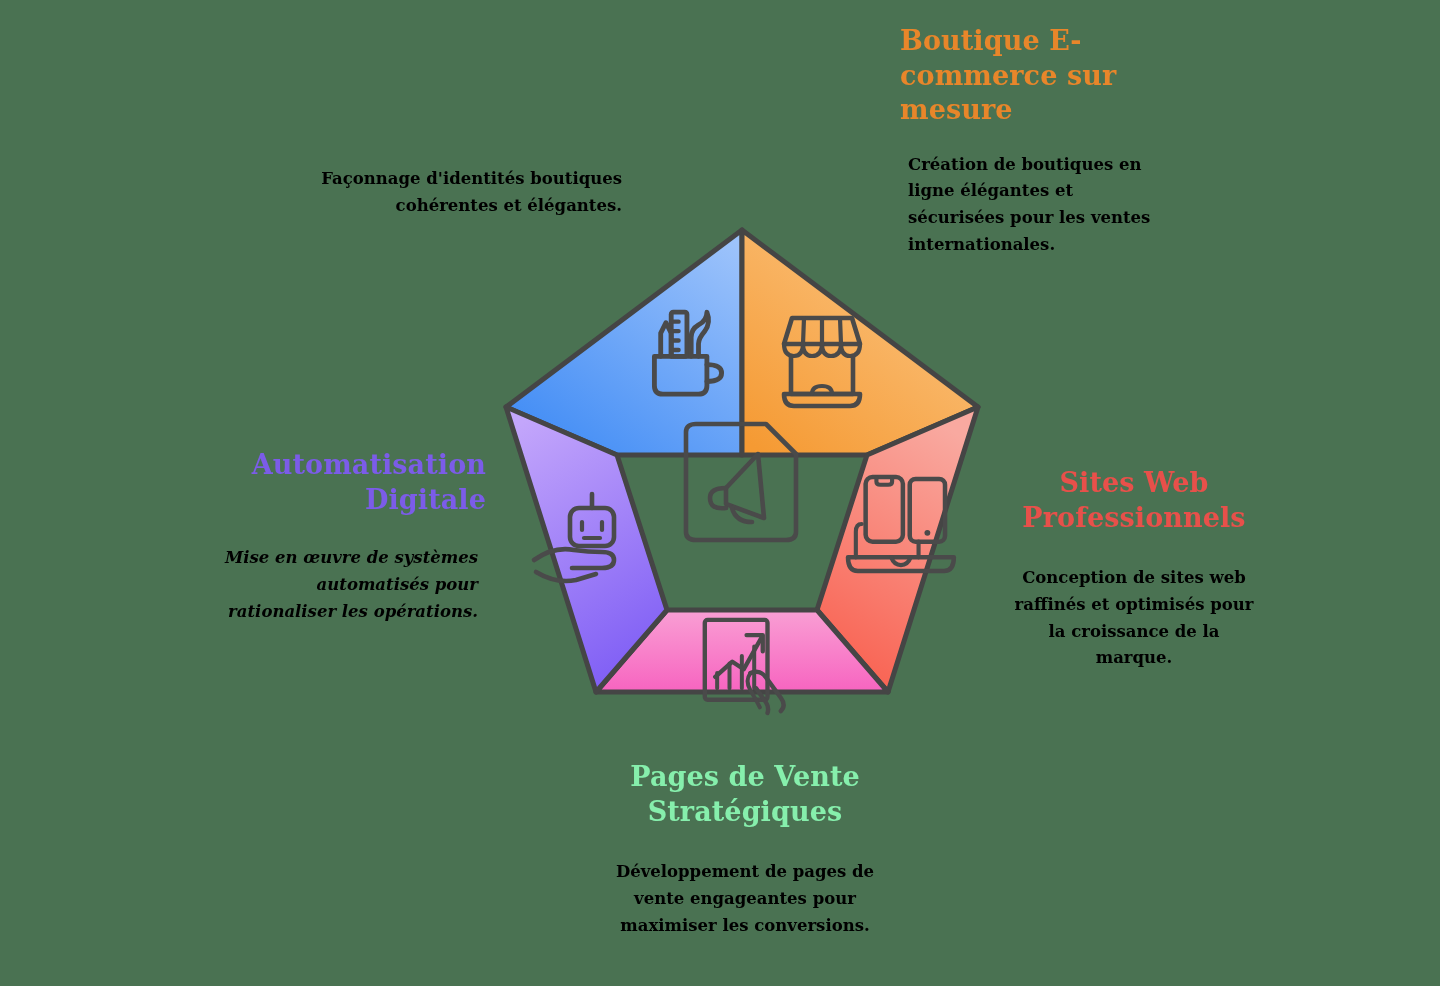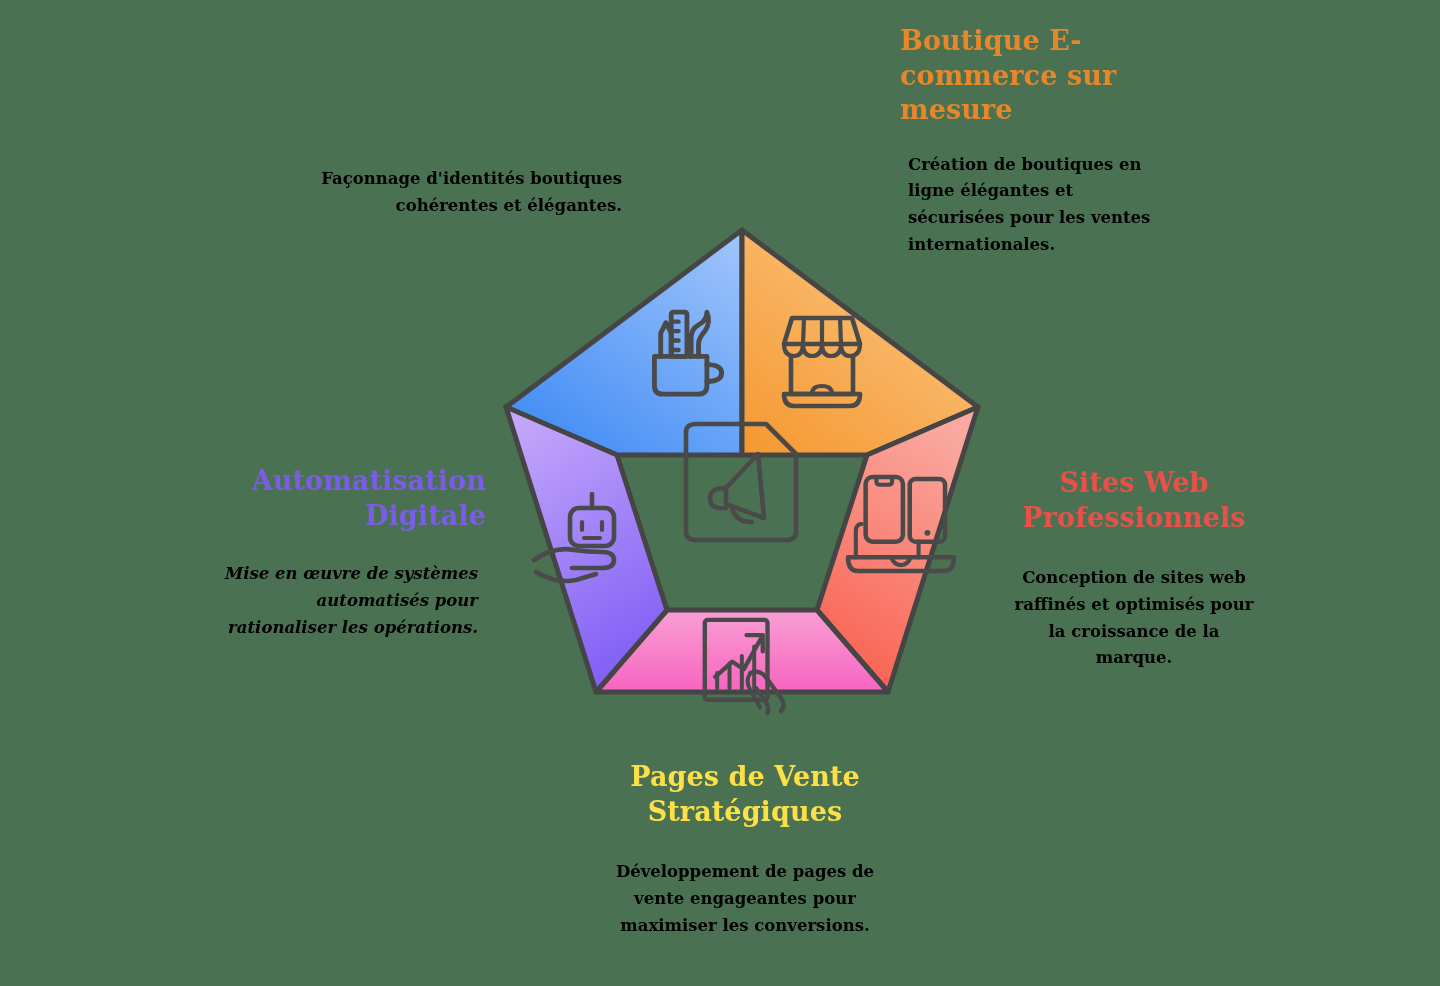--- a/index.html
+++ b/index.html
@@ -58,21 +58,21 @@
     top: 24px;
     width: 260px;
     text-align: left;
   }
   #blk-boutique .heading { color: #e8862a; }
   #blk-boutique .body-text { margin-top: 24px; }
 
   
   #blk-automatisation {
     left: 196px;
-    top: 464px;
+    top: 448px;
     width: 290px;
     text-align: right;
   }
   #blk-automatisation .heading { color: #7b5ce8; }
   #blk-automatisation .body-text { margin-top: 28px; font-style: italic; }
 
   
   #blk-sitesweb {
     left: 1004px;
     top: 466px;
@@ -82,21 +82,21 @@
   #blk-sitesweb .heading { color: #e8504a; }
   #blk-sitesweb .body-text { margin-top: 30px; }
 
   
   #blk-pages {
     left: 600px;
     top: 760px;
     width: 290px;
     text-align: center;
   }
-  #blk-pages .heading { color: #fde047; }
+  #blk-pages .heading { color: #86efac; }
   #blk-pages .body-text { margin-top: 30px; }
 
   #pentagon-graphic {
     position: absolute;
     left: 470px;
     top: 200px;
     width: 550px;
     height: 530px;
   }
   .seg { stroke: #454545; stroke-width: 5; stroke-linejoin: round; }

